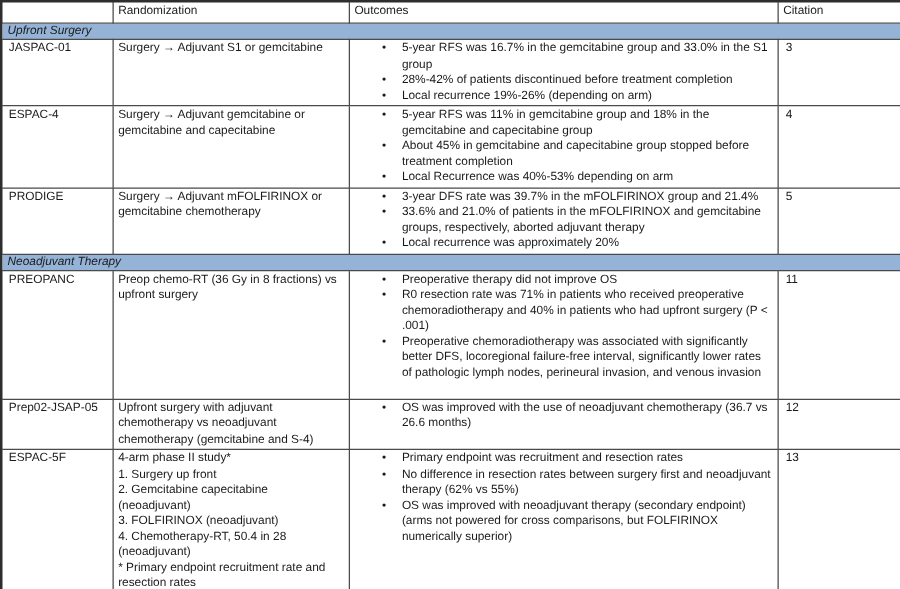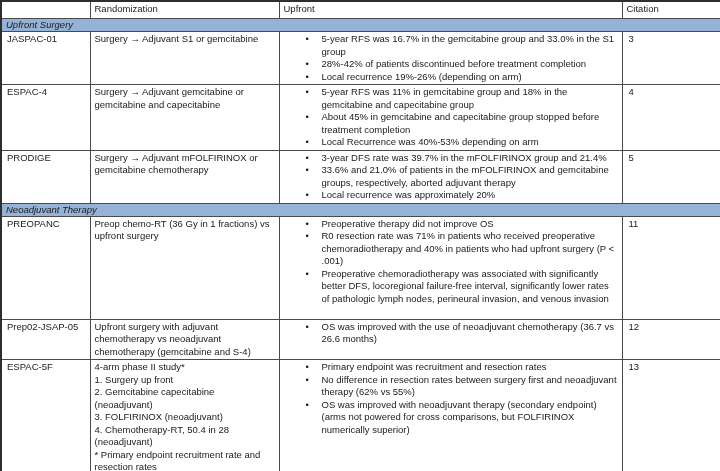--- a/index.html
+++ b/index.html
@@ -24,21 +24,21 @@
     <colgroup>
       <col style="width:89px">
         <col style="width:189px">
         <col style="width:343px">
         <col style="width:99px">
     </colgroup>
     <thead>
       <tr>
         <th></th>
         <th>Randomization</th>
-        <th>Upfront</th>
+        <th>Outcomes</th>
         <th>Citation</th>
       </tr>
     </thead>
     <tbody>
         <tr class="section-row">
           <td colspan="4">Upfront Surgery</td>
         </tr>
         <tr style="height: 50px; padding-left: 40px;">
           <td class="trial-cell">JASPAC-01</td>
           <td class="rand-cell">
@@ -74,21 +74,21 @@
             <div class="bullet">Local recurrence was approximately 20%</div>
           </td>
           <td class="cite-cell">5</td>
         </tr>
         <tr class="section-row">
           <td colspan="4">Neoadjuvant Therapy</td>
         </tr>
         <tr style="height: 103px;">
           <td class="trial-cell">PREOPANC</td>
           <td class="rand-cell">
-            <div>Preop chemo-RT (36 Gy in 1 fractions) vs upfront surgery</div>
+            <div>Preop chemo-RT (36 Gy in 8 fractions) vs upfront surgery</div>
           </td>
           <td class="outcomes-cell">
             <div class="bullet">Preoperative therapy did not improve OS</div>
             <div class="bullet">R0 resection rate was 71% in patients who received preoperative chemoradiotherapy and 40% in patients who had upfront surgery (P &lt; .001)</div>
             <div class="bullet">Preoperative chemoradiotherapy was associated with significantly better DFS, locoregional failure-free interval, significantly lower rates of pathologic lymph nodes, perineural invasion, and venous invasion</div>
           </td>
           <td class="cite-cell">11</td>
         </tr>
         <tr style="height: 34px;">
           <td class="trial-cell">Prep02-JSAP-05</td>

